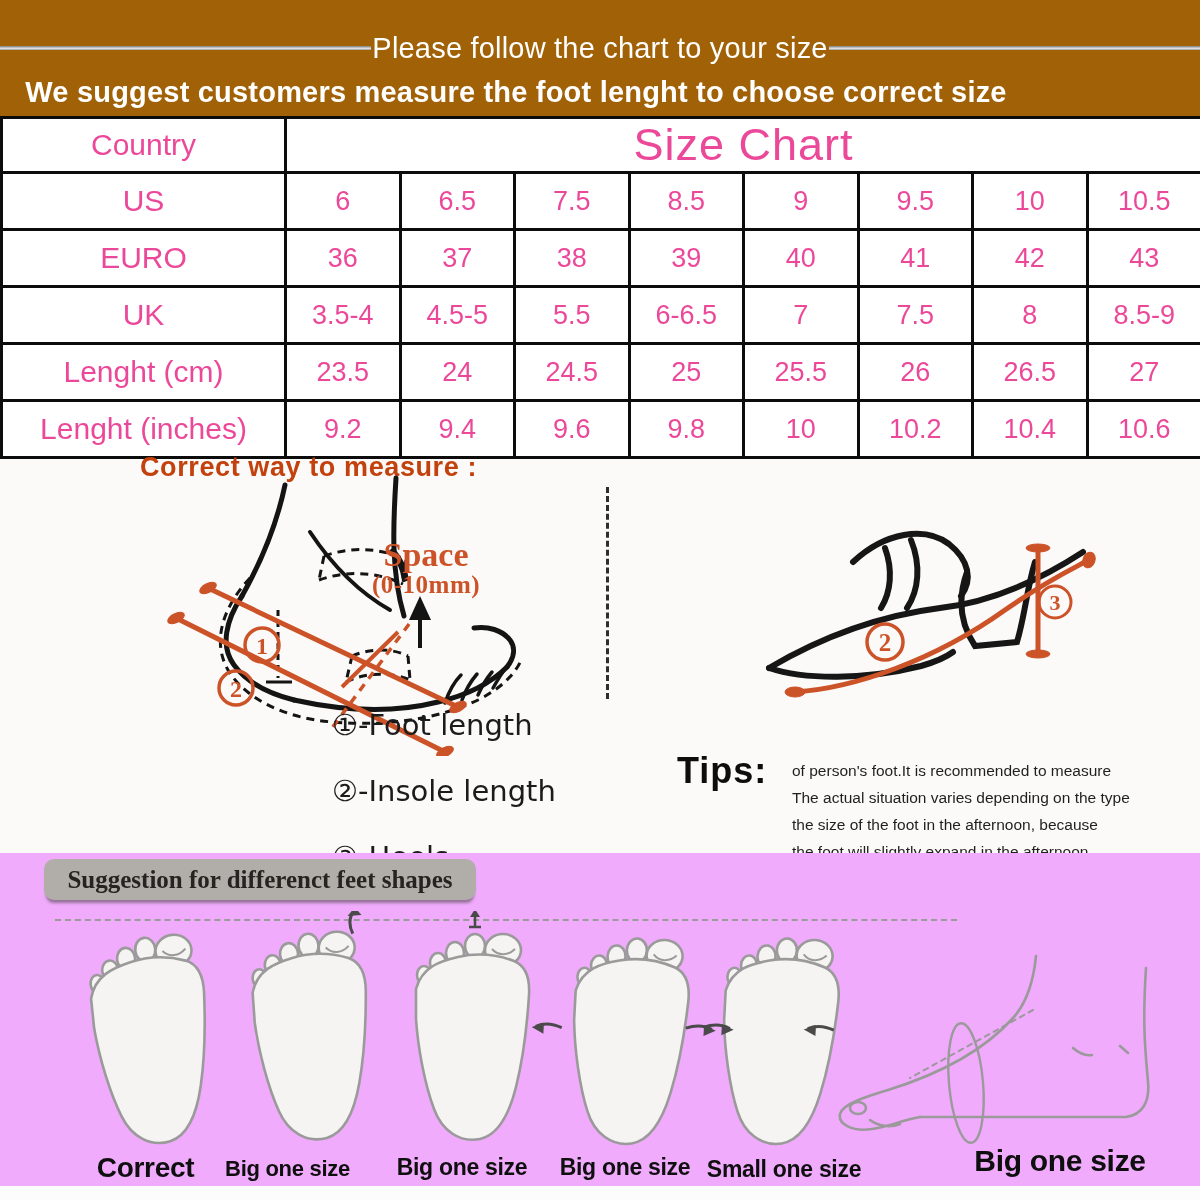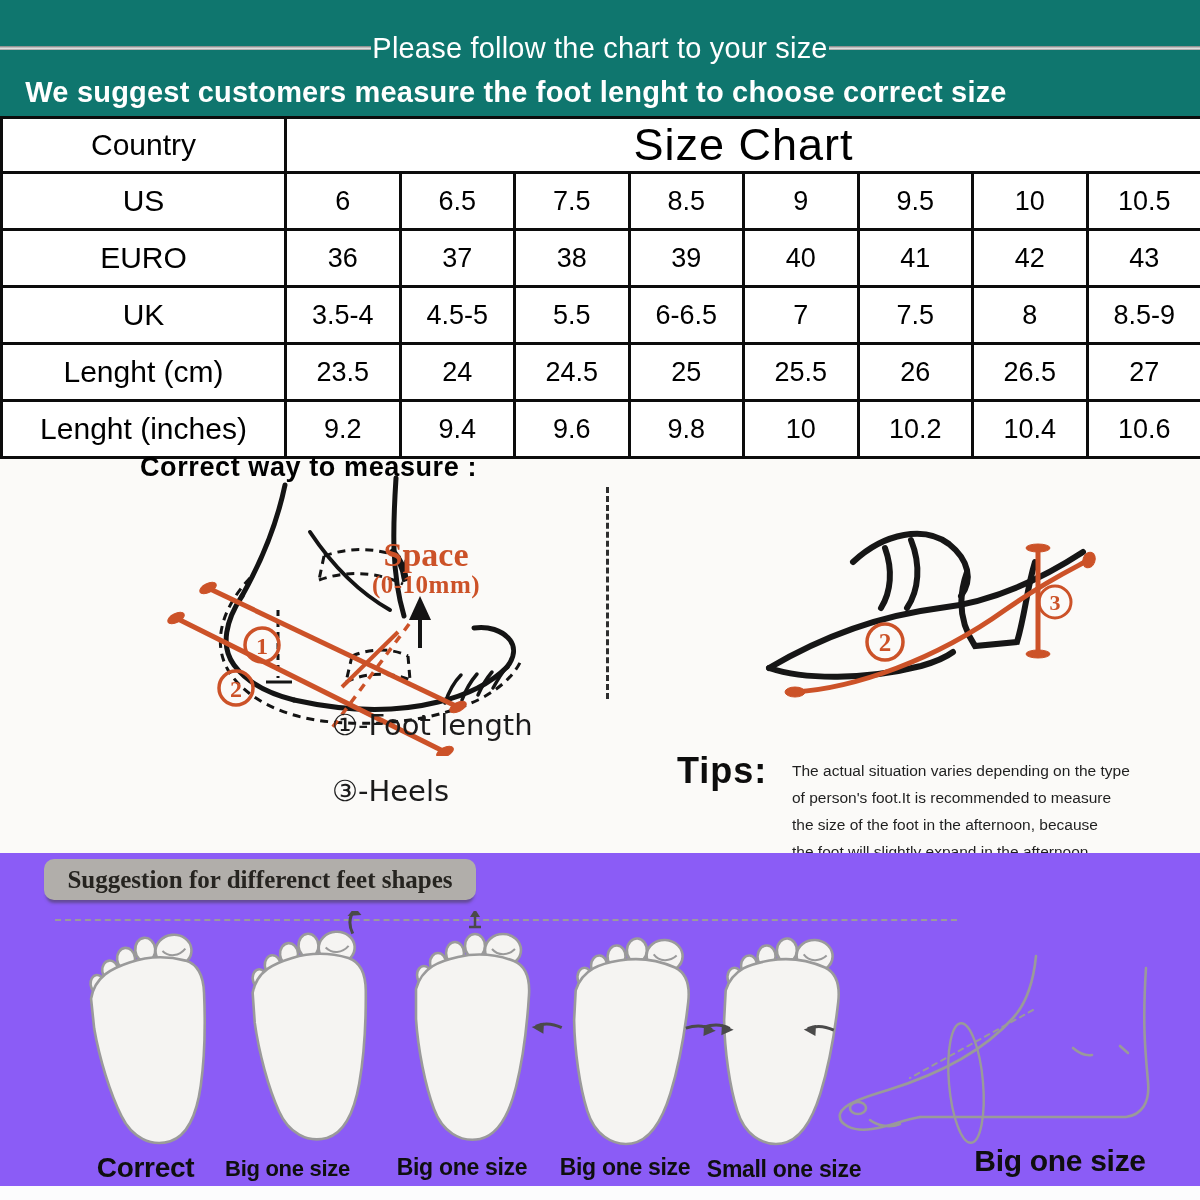--- a/index.html
+++ b/index.html
@@ -6,59 +6,59 @@
   html,body { width:1200px; height:1200px; }
   body {
     position:relative; overflow:hidden;
     background:#fbfaf8;
     font-family:"Liberation Sans", sans-serif;
     color:#111;
   }
   
   .header {
     position:absolute; left:0; top:0; width:1200px; height:116px;
-    background:#0f766e; color:#fff;
+    background:#a16207; color:#fff;
   }
   .h-line1 { position:absolute; left:0; top:30px; width:1200px; height:36px;
     display:flex; align-items:center; }
   .h-rule { flex:1; height:4px; background:linear-gradient(#7e7e7e,#e2e2e2 60%,#9a9a9a); }
   .h-title { font-size:29px; font-weight:400; white-space:nowrap; padding:0 1px; letter-spacing:0.2px; }
   .h-line2 { position:absolute; left:0; top:76px; width:1032px; text-align:center;
     font-size:29px; font-weight:600; letter-spacing:0.2px; }
   
   .size-table-wrap { position:absolute; left:0; top:116px; width:1200px; }
   table.size-table { width:1200px; border-collapse:collapse; table-layout:fixed; background:#fff; }
   table.size-table td, table.size-table th { border:3px solid #0c0c0c; text-align:center; vertical-align:middle;
-    font-weight:400; color:#000000; overflow:hidden; }
+    font-weight:400; color:#ec4899; overflow:hidden; }
   .corner-cell { font-size:30px; }
   .chart-title-cell { font-size:45px; letter-spacing:1px; }
   td.row-label { font-size:30px; }
   td.value-cell { font-size:27px; }
   tr.hdr { height:54px; } tr.r { height:57px; }
   
   .measure-heading { position:absolute; left:140px; top:452px; font-size:27px; font-weight:600;
-    color:#000000; letter-spacing:0.6px; }
+    color:#c2410c; letter-spacing:0.6px; }
   .svg-abs { position:absolute; }
   .space-label { position:absolute; left:358px; top:538px; width:136px; text-align:center;
     font-family:"Liberation Serif", serif; font-weight:700; color:#cc5228; line-height:1.0; }
   .space-label .l1 { font-size:34px; }
   .space-label .l2 { font-size:25px; letter-spacing:0.5px; }
   .v-divider { position:absolute; left:606px; top:487px; height:212px; width:0;
     border-left:3px dashed #2e2e2e; }
   .legend { position:absolute; left:332px; top:708px; display:flex; gap:32px;
     font-family:"DejaVu Sans","Liberation Sans",sans-serif;
     font-size:29px; font-weight:500; color:#1b1b1b; white-space:nowrap;flex-direction:column; }
   
   .tips-label { position:absolute; left:664px; top:750px; font-size:36px; font-weight:800;
     letter-spacing:1px; color:#0d0d0d;margin-left:13px; }
   .tips-text { position:absolute; left:792px; top:757px; width:380px; font-size:15.5px;
     font-weight:500; color:#1f1f1f; }
   .tips-text div { height:27px; line-height:27px; white-space:nowrap; }
   
-  .bottom-band { position:absolute; left:0; top:853px; width:1200px; height:347px; background:#8b5cf6; }
+  .bottom-band { position:absolute; left:0; top:853px; width:1200px; height:347px; background:#f0abfc; }
   .badge { position:absolute; left:44px; top:6px; width:432px; height:41px;
     background:#b1aeaa; border-radius:10px;
     display:flex; align-items:center; justify-content:center;
     font-family:"Liberation Serif", serif; font-weight:700; font-size:25px; color:#262420;
     box-shadow:0 5px 3px -2px rgba(60,58,55,0.5); }
   .dash-line { position:absolute; left:55px; top:66px; width:902px; height:0;
     border-top:2px dashed #9b9b9b; }
   .foot-label { position:absolute; text-align:center; font-weight:700; color:#0f0f0f;
     white-space:nowrap; letter-spacing:-0.3px; }
   .bottom-strip { position:absolute; left:0; top:1186px; width:1200px; height:14px; background:#fcfcfd; }
@@ -245,27 +245,28 @@
     <ellipse cx="303" cy="134" rx="12" ry="4"></ellipse>
   </g>
   <g>
     <circle cx="320" cy="82" r="16" fill="none" stroke="#cc5228" stroke-width="3"></circle>
     <text class="marker" x="320" y="90" font-size="22" text-anchor="middle">3</text>
   </g>
 </svg>
 
 <div class="legend">
   <span>①-Foot length</span>
+  <span>②-Insole length</span>
   <span>③-Heels</span>
 </div>
 
 <div class="tips-label">Tips:</div>
 <div class="tips-text">
+  <div>of person's foot.It is recommended to measure</div>
   <div>The actual situation varies depending on the type</div>
-  <div>of person's foot.It is recommended to measure</div>
   <div>the size of the foot in the afternoon, because</div>
   <div>the foot will slightly expand in the afternoon,</div>
   <div>and the measured data is more accurate.</div>
   <div>as shown in the figure</div>
 </div>
 
 <div class="bottom-band">
   <div class="badge">Suggestion for differenct feet shapes</div>
   <div class="dash-line"></div>
 

